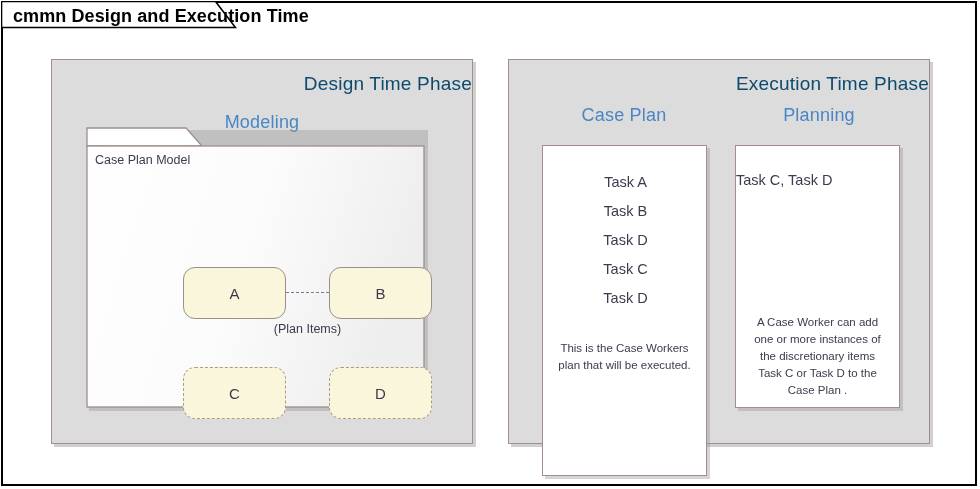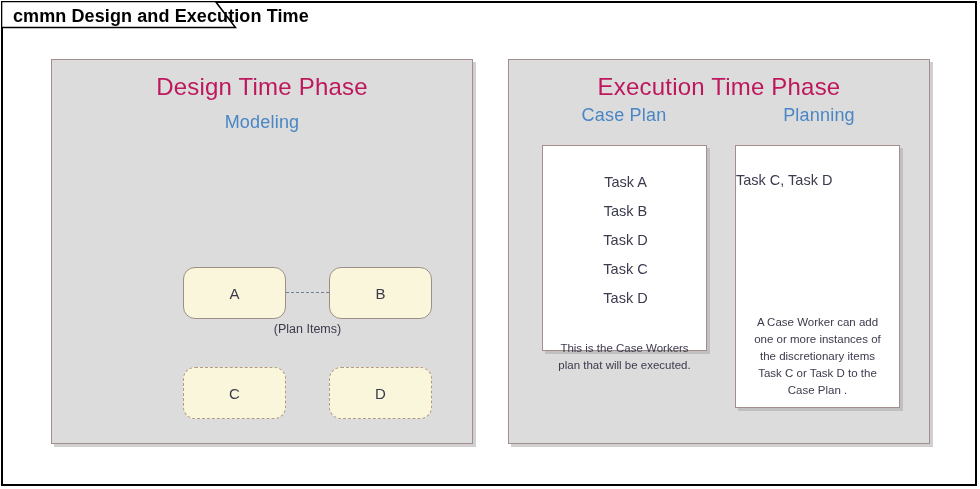--- a/index.html
+++ b/index.html
@@ -70,23 +70,23 @@
     top: 59px;
     width: 422px;
     height: 385px;
   }
 
   .phase-title {
     position: absolute;
     top: 13px;
     left: 0;
     width: 100%;
-    text-align: center;
-    font-size: 24px;
-    color: #be185d;
+    text-align: right;
+    font-size: 19px;
+    color: #0c4a6e;
     letter-spacing: 0.2px;
   }
 
   .section-heading {
     position: absolute;
     font-size: 18px;
     color: #4a86c5;
     text-align: center;
     letter-spacing: 0.2px;
   }
@@ -180,21 +180,21 @@
   #discretionary-caption{ left: 131px; top: 369px; width: 249px; }
 
   
   .exec-box {
     position: absolute;
     background: #ffffff;
     border: 1px solid #a38d8d;
     box-shadow: 3px 3px 0 0 rgba(150,150,150,0.40);
     box-sizing: border-box;
   }
-  #case-plan-box { left: 33px; top: 85px; width: 165px; height: 206px; }
+  #case-plan-box { left: 33px; top: 85px; width: 165px; height: 331px; }
   #planning-box  { left: 226px; top: 85px; width: 165px; height: 263px; }
 
   .task-list {
     position: absolute;
     left: 0;
     top: 22px;
     width: 100%;
     margin: 0;
     padding: 0;
     list-style: none;
@@ -242,20 +242,35 @@
   </svg>
   <div id="title-tab-label">cmmn Design and Execution Time</div>
 </div>
 
 <div id="design-phase-panel" class="phase-panel">
 
   <div class="phase-title">Design Time Phase</div>
 
   <div id="modeling-heading" class="section-heading">Modeling</div>
 
+  <div id="case-plan-model">
+    <div id="case-plan-model-shadow"></div>
+    <svg width="339" height="281" viewBox="0 0 339 281">
+      <defs>
+        <linearGradient id="modelGrad" x1="0" y1="0" x2="1" y2="0.25">
+          <stop offset="0%" stop-color="#ffffff"></stop>
+          <stop offset="55%" stop-color="#fbfbfb"></stop>
+          <stop offset="100%" stop-color="#eeeeee"></stop>
+        </linearGradient>
+      </defs>
+      <path d="M 1,19 L 1,1 L 100,1 L 116,19 Z" fill="#ffffff" stroke="#9d8e8a" stroke-width="1.3"></path>
+      <rect x="1" y="19" width="337" height="261" fill="url(#modelGrad)" stroke="#9d8e8a" stroke-width="1.3"></rect>
+    </svg>
+    <div id="case-plan-model-label">Case Plan Model</div>
+  </div>
 
   <div id="task-a" class="task-shape solid">A</div>
   <div id="plan-item-connector"></div>
   <div id="task-b" class="task-shape solid">B</div>
   <div id="plan-items-caption" class="item-caption">(Plan Items)</div>
 
   <div id="task-c" class="task-shape dashed">C</div>
   <div id="task-d" class="task-shape dashed">D</div>
 </div>
 

